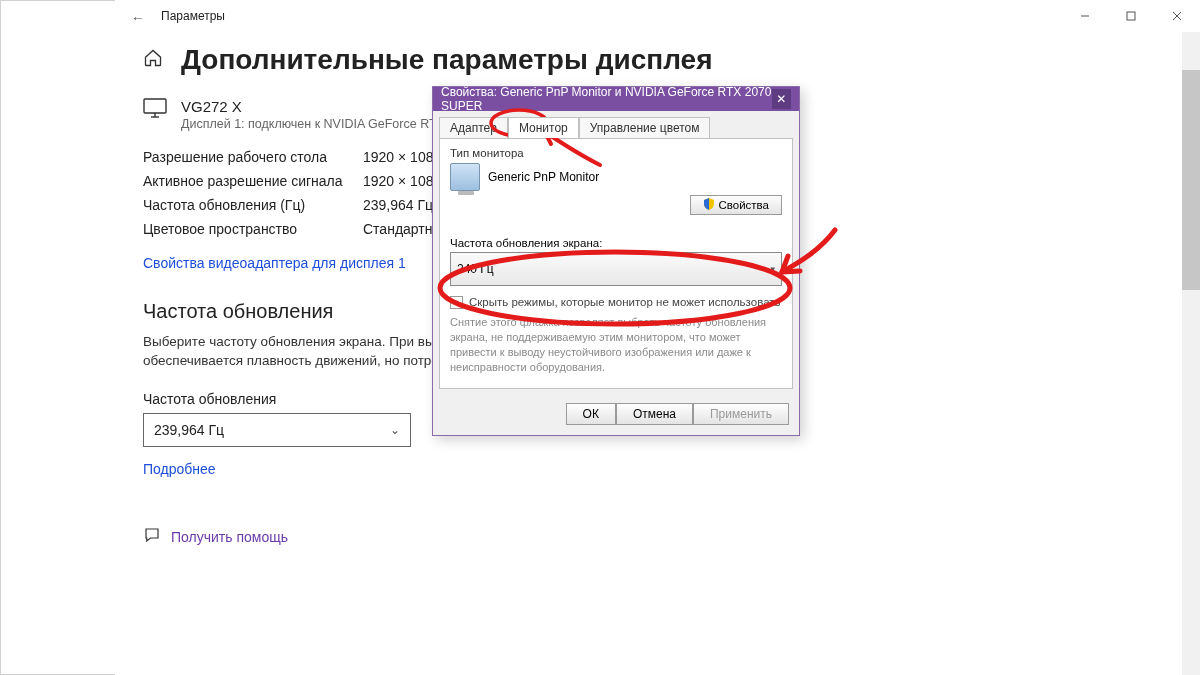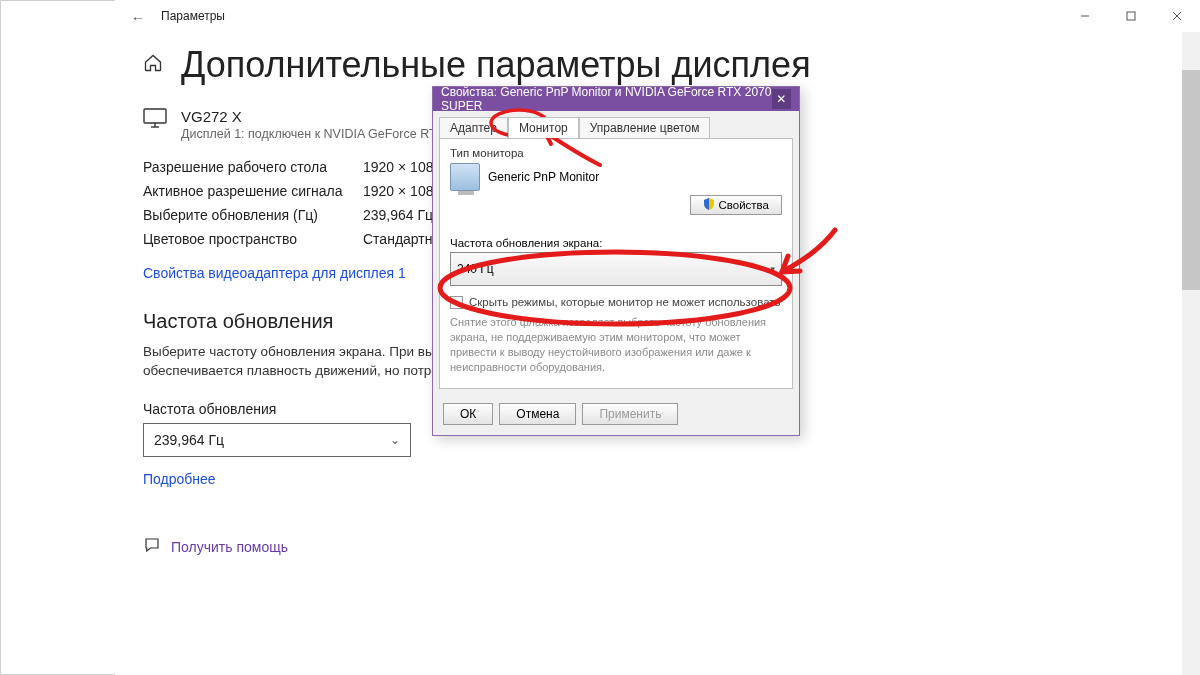--- a/index.html
+++ b/index.html
@@ -11,21 +11,21 @@
   .titlebar { height: 32px; display: flex; align-items: center; position: relative; }
   .titlebar .back { width: 46px; text-align: center; font-size: 14px; color: #555; }
   .titlebar .title { font-size: 12px; color: #222; }
   .win-ctrl { position: absolute; right: 0; top: 0; display: flex; }
   .win-ctrl div { width: 46px; height: 32px; display: flex; align-items: center; justify-content: center; font-size: 13px; color: #555; }
   .win-ctrl svg { width: 10px; height: 10px; }
 
   .settings-body { padding: 12px 50px 0 28px; color: #222; }
   .header-row { display: flex; align-items: center; gap: 18px; margin-bottom: 22px; }
   .home-icon svg { width: 20px; height: 20px; }
-  .page-title { font-size: 36px; font-weight: 400; text-align: center; }
+  .page-title { font-size: 28px; font-weight: 700; text-align: center; }
 
   .monitor-block { display: flex; gap: 14px; margin-bottom: 2px; }
   .mon-icon svg { width: 24px; height: 20px; }
   .mon-name { font-size: 15px; }
   .mon-sub { font-size: 12.5px; color: #666; margin-top: 2px; }
 
   .info-grid { margin-top: 14px; font-size: 14px; }
   .info-row { display: flex; padding: 4px 0; }
   .info-label { width: 220px; color: #222; }
   .info-val { color: #222; }
@@ -68,21 +68,21 @@
   .sep { clear: both; height: 8px; }
 
   .freq-lbl { font-size: 11.5px; margin-top: 6px; }
   .freq-select { width: 100%; height: 18px; border: 1px solid #8a8a8a; background: linear-gradient(#fafafa,#e9e9e9); font-size: 12px; padding: 16px 6px; margin-top: 3px; display: flex; align-items: center; justify-content: space-between; }
   .freq-select .dd { font-size: 9px; color: #555; }
 
   .chk-row { display: flex; align-items: flex-start; gap: 6px; font-size: 11.5px; margin-top: 10px; color: #444; }
   .chk { width: 13px; height: 13px; border: 1px solid #999; background: #fff; flex-shrink: 0; }
   .hint { font-size: 11px; color: #8a8a8a; margin-top: 6px; line-height: 1.35; }
 
-  .dlg-btns { display: flex; gap: 6px; padding: 8px 10px 10px; }
+  .dlg-btns { display: flex; justify-content: flex-end; padding: 8px 10px 10px; }
   .dlg-btns button { border: 1px solid #9a9a9a; background: linear-gradient(#fefefe,#e4e4e4); font-size: 12px; padding: 3px 16px; }
   .dlg-btns button.disabled { color: #9a9a9a; }
 
   
   .anno { position: absolute; pointer-events: none; }
 </style>
 </head>
 <body>
 
 <div class="outer-border"></div>
@@ -141,21 +141,21 @@
     <div class="info-grid">
       <div class="info-row">
           <div class="info-label">Разрешение рабочего стола</div>
           <div class="info-val">1920 × 1080</div>
         </div>
       <div class="info-row">
           <div class="info-label">Активное разрешение сигнала</div>
           <div class="info-val">1920 × 1080</div>
         </div>
       <div class="info-row">
-          <div class="info-label">Выберите обновления (Гц)</div>
+          <div class="info-label">Частота обновления (Гц)</div>
           <div class="info-val">239,964 Гц</div>
         </div>
       <div class="info-row">
           <div class="info-label">Цветовое пространство</div>
           <div class="info-val">Стандартный динамический диапазон (SDR)</div>
         </div>
     </div>
 
     <span class="link">Свойства видеоадаптера для дисплея 1</span>
 

